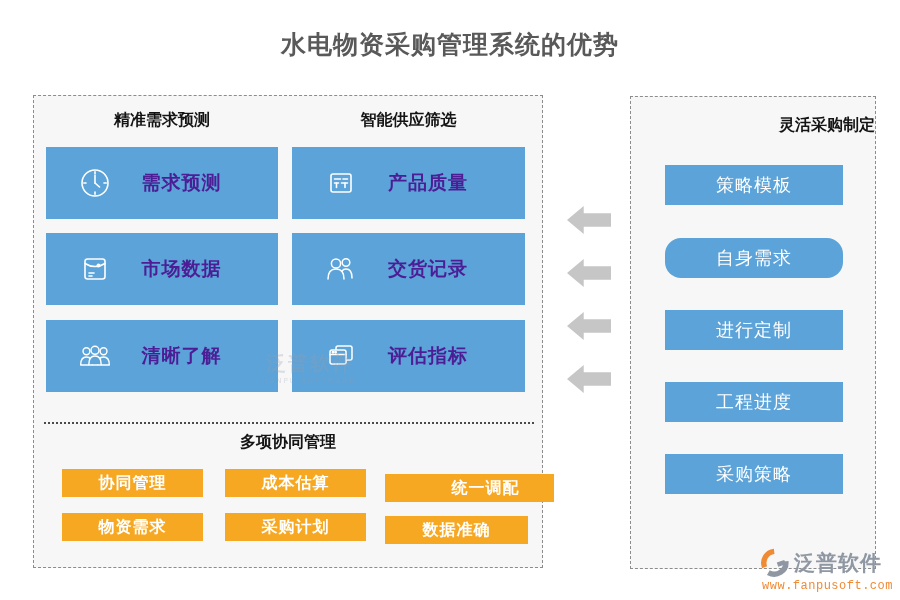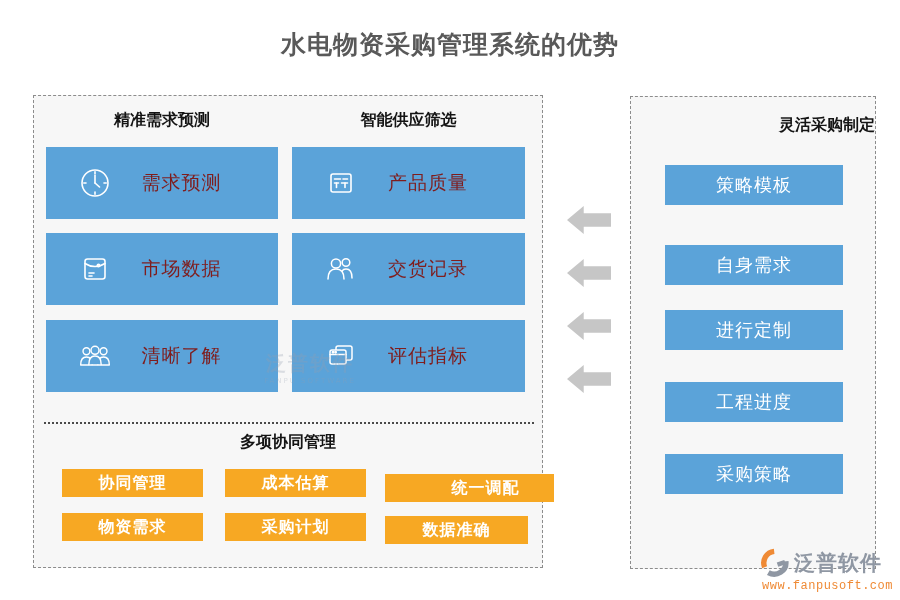--- a/index.html
+++ b/index.html
@@ -17,21 +17,21 @@
   .left-panel{left:33px;top:95px;width:510px;height:473px;}
   .right-panel{left:630px;top:96px;width:246px;height:473px;}
   .col-header{
     position:absolute;top:14px;text-align:center;font-size:16px;font-weight:700;color:#141414;
   }
   .blue-item{
     position:absolute;height:72px;background:#5ba3d9;display:flex;align-items:center;
   }
   .item-icon{margin-left:30px;width:38px;display:flex;align-items:center;justify-content:center;flex:0 0 auto;}
   .item-label{
-    flex:1;text-align:center;padding-right:29px;color:#7f1d1d;font-size:19px;font-weight:400;letter-spacing:1px;
+    flex:1;text-align:center;padding-right:29px;color:#4c1d95;font-size:19px;font-weight:700;letter-spacing:1px;
   }
   .divider{
     position:absolute;left:10px;top:326px;width:490px;border-top:2px dotted #4a4a4a;
   }
   .bottom-header{
     position:absolute;left:0;top:336px;width:100%;text-align:center;
     font-size:16px;font-weight:700;color:#141414;
   }
   .orange-btn{
     position:absolute;height:28px;line-height:28px;background:#f7a823;color:#fff;
@@ -171,21 +171,21 @@
   </div>
 
   <div class="arrow" style="left:567px;top:206px;"></div>
   <div class="arrow" style="left:567px;top:259px;"></div>
   <div class="arrow" style="left:567px;top:312px;"></div>
   <div class="arrow" style="left:567px;top:365px;"></div>
 
   <div class="panel right-panel">
     <div class="right-header">灵活采购制定</div>
     <div class="right-btn" style="top:68px;">策略模板</div>
-    <div class="right-btn" style="top:148px;">自身需求</div>
+    <div class="right-btn" style="top:141px;border-radius:16px;">自身需求</div>
     <div class="right-btn" style="top:213px;">进行定制</div>
     <div class="right-btn" style="top:285px;">工程进度</div>
     <div class="right-btn" style="top:357px;">采购策略</div>
   </div>
 
   <div class="watermark">
     <div class="wm-cn">泛普软件</div>
     <div class="wm-en">FANPU SOFTWARE</div>
   </div>
 

